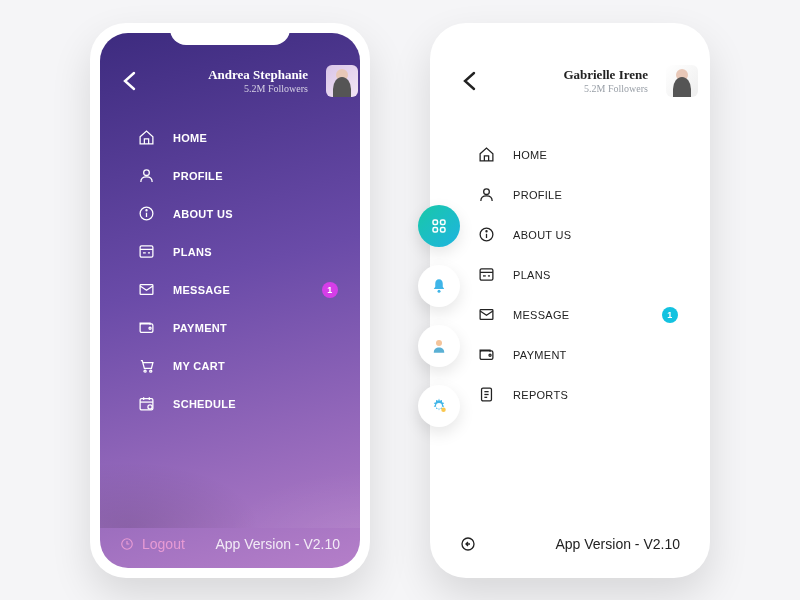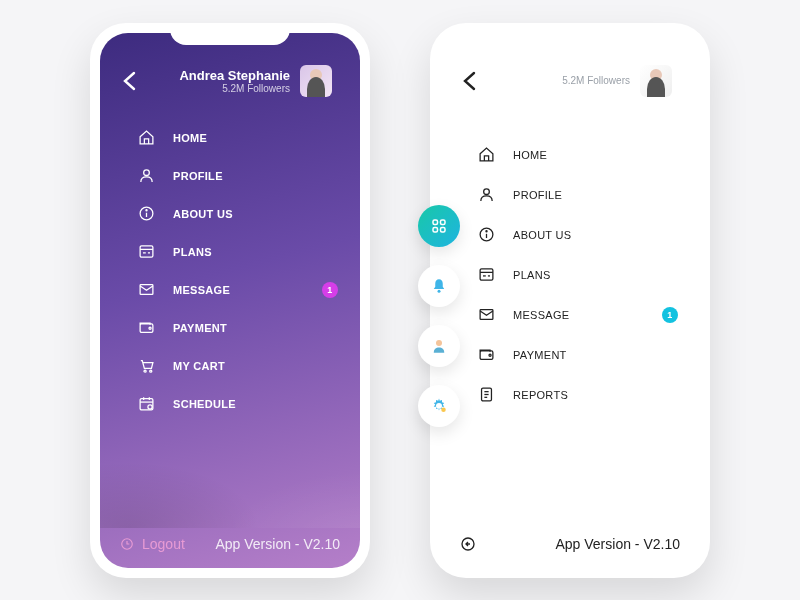--- a/index.html
+++ b/index.html
@@ -50,24 +50,25 @@
 }
 .wave {
   position: absolute;
   bottom: 40px; left: -40px; right: -40px;
   height: 140px;
   background: radial-gradient(ellipse 220px 110px at 20% 100%, rgba(0,0,0,0.12) 0%, transparent 60%),
               radial-gradient(ellipse 260px 130px at 90% 110%, rgba(255,255,255,0.08) 0%, transparent 55%);
   pointer-events: none;
 }
 .header {
-  padding: 32px 28px 10px 18px;
+  padding: 32px 2px 10px 18px;
   display: flex;
   align-items: center;
-  gap: 2px;
+  gap: 10px;
+  font-family: Liberation Serif, serif;
 }
 .back-btn {
   width: 24px; height: 24px;
   display: flex; align-items: center; justify-content: center;
   cursor: pointer;
   flex-shrink: 0;
 }
 .user-block { flex: 1; text-align: right; margin-right: 8px; }
 .user-name { font-size: 13px; font-weight: 600; }
 .user-sub { font-size: 10px; opacity: 0.75; }
@@ -321,20 +322,21 @@
       </div>
     </div>
 
     <div class="header">
       <div class="back-btn">
         <svg viewBox="0 0 24 24" fill="none" stroke="#222" stroke-width="2.4" stroke-linecap="round">
             <path d="M16 4 L7 12 L16 20"></path>
           </svg>
       </div>
       <div class="user-block">
+        <div class="user-name">Gabrielle Irene</div>
         <div class="user-sub">5.2M Followers</div>
       </div>
       <div class="avatar a2"></div>
     </div>
 
     <div class="menu">
       <div class="menu-item">
         <span class="micon">
             <svg viewBox="0 0 24 24" fill="none" stroke="#222" stroke-width="1.8">
               <path d="M3 11 L12 3 L21 11 V21 H3 Z M9 21 V14 H15 V21"></path>

